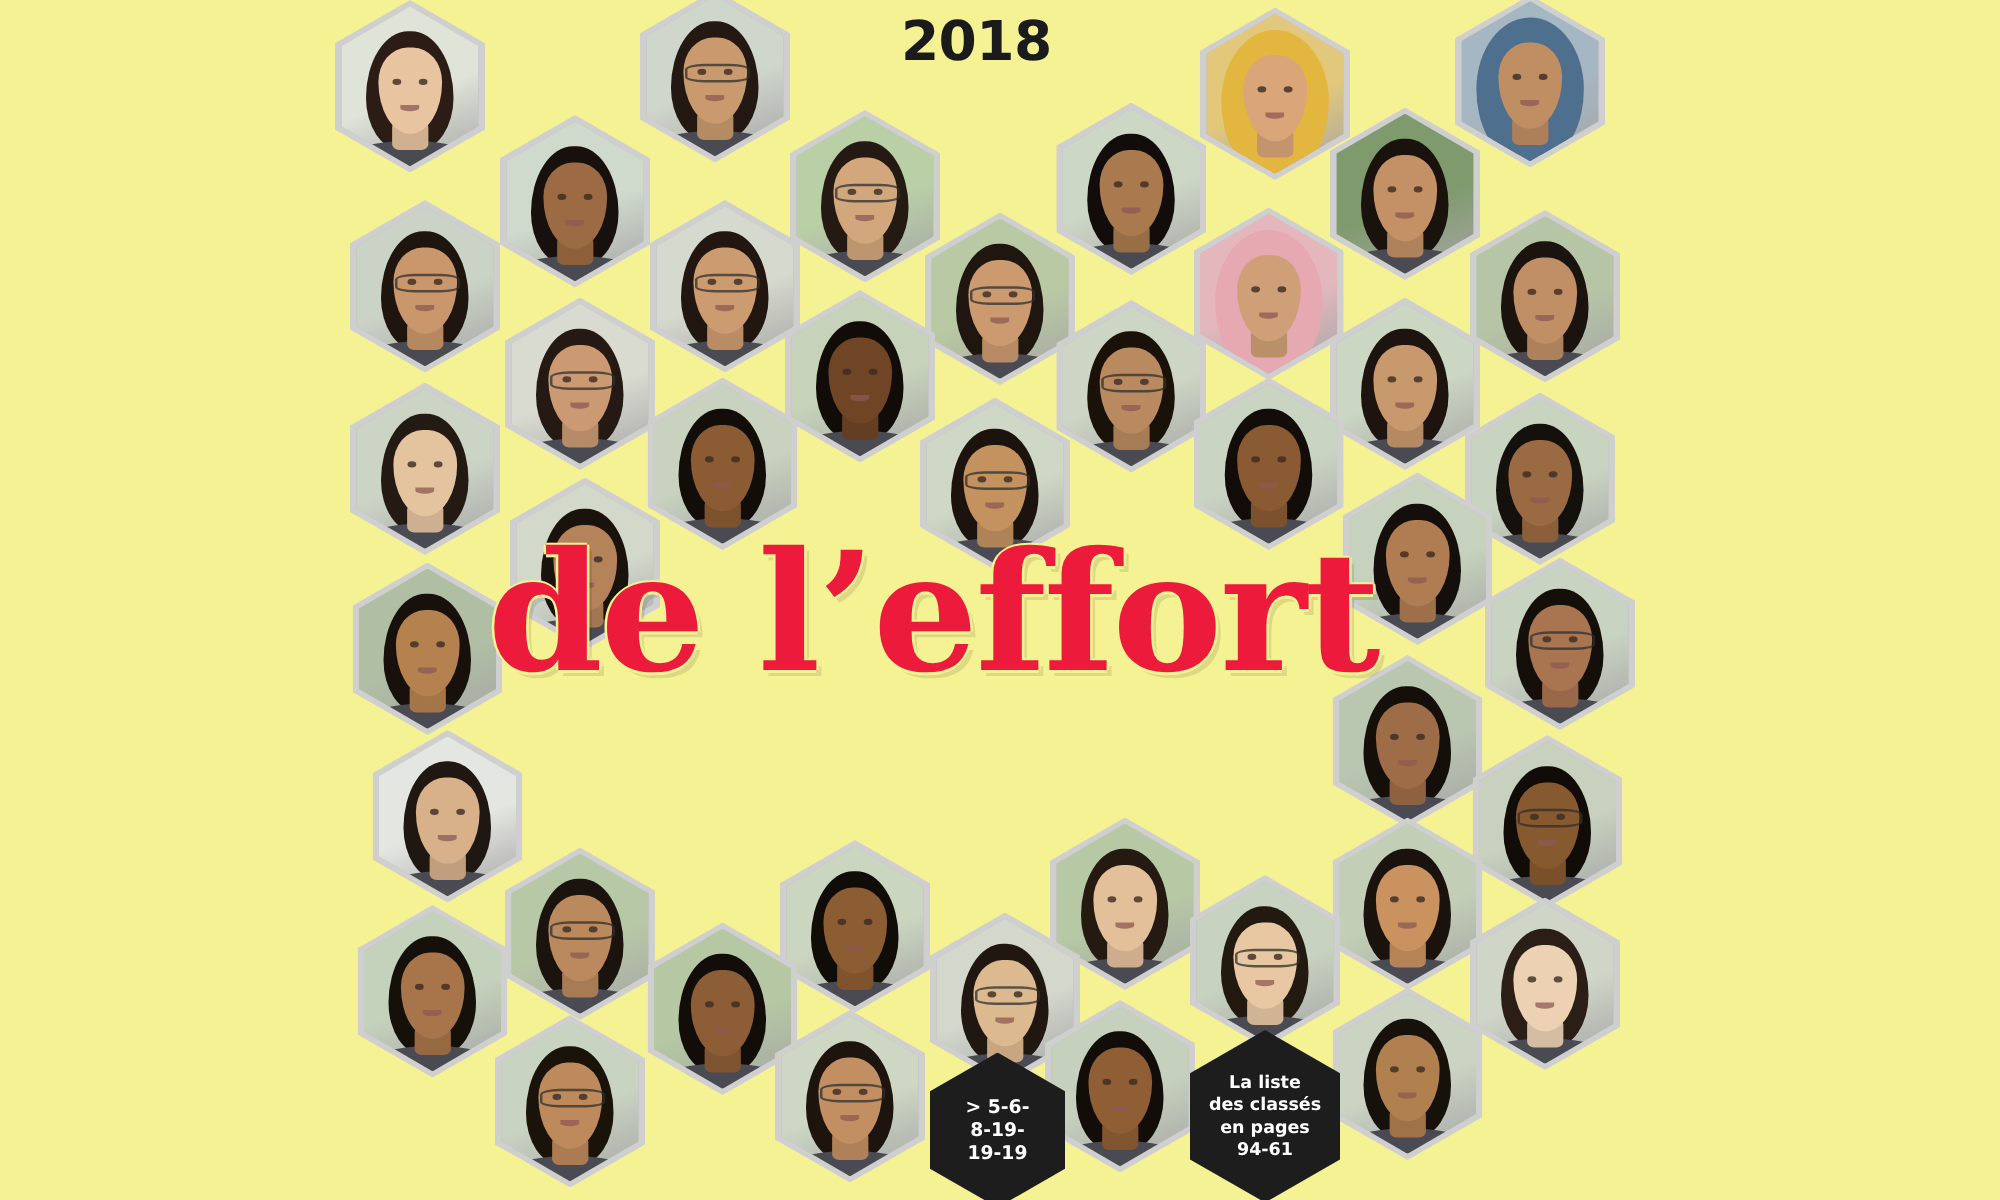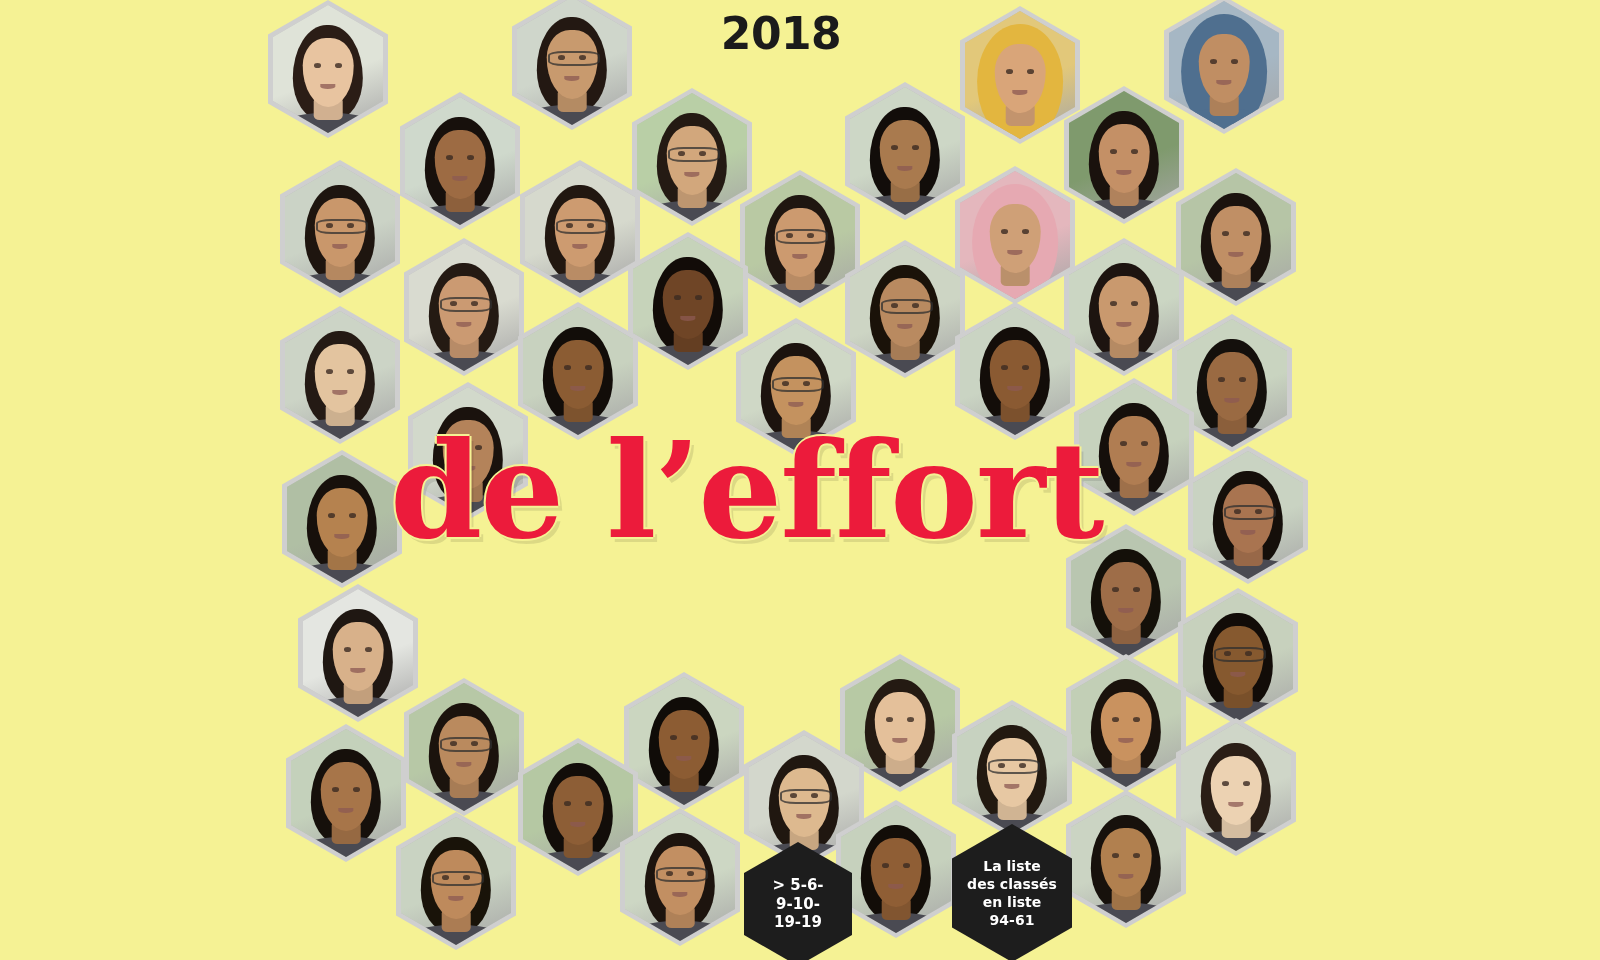--- a/index.html
+++ b/index.html
@@ -798,27 +798,27 @@
     <span class="l2">2018</span>
   </div>
 
   <div id="headline">
     <span class="line2">de l’effort</span>
   </div>
 
   <div class="teaser" id="teaser-pages">
     <div>
       <span>&gt; 5-6-</span>
-      <span>9-10-</span>
+      <span>8-19-</span>
       <span>19-19</span>
     </div>
   </div>
 
   <div class="teaser" id="teaser-list">
     <div>
       <span>La liste</span>
       <span>des classés</span>
-      <span>en liste</span>
+      <span>en pages</span>
       <span>94-61</span>
     </div>
   </div>
 
 </div>
 
 </body></html>

